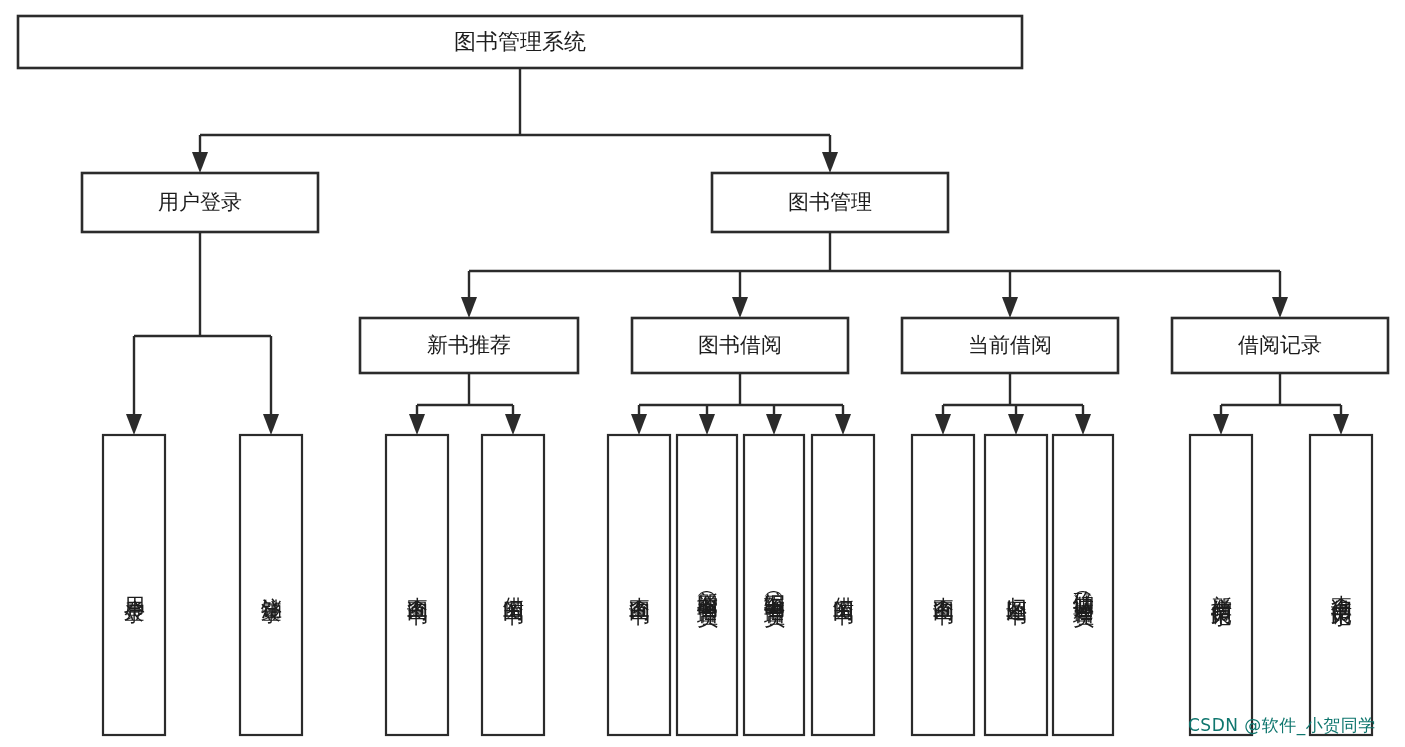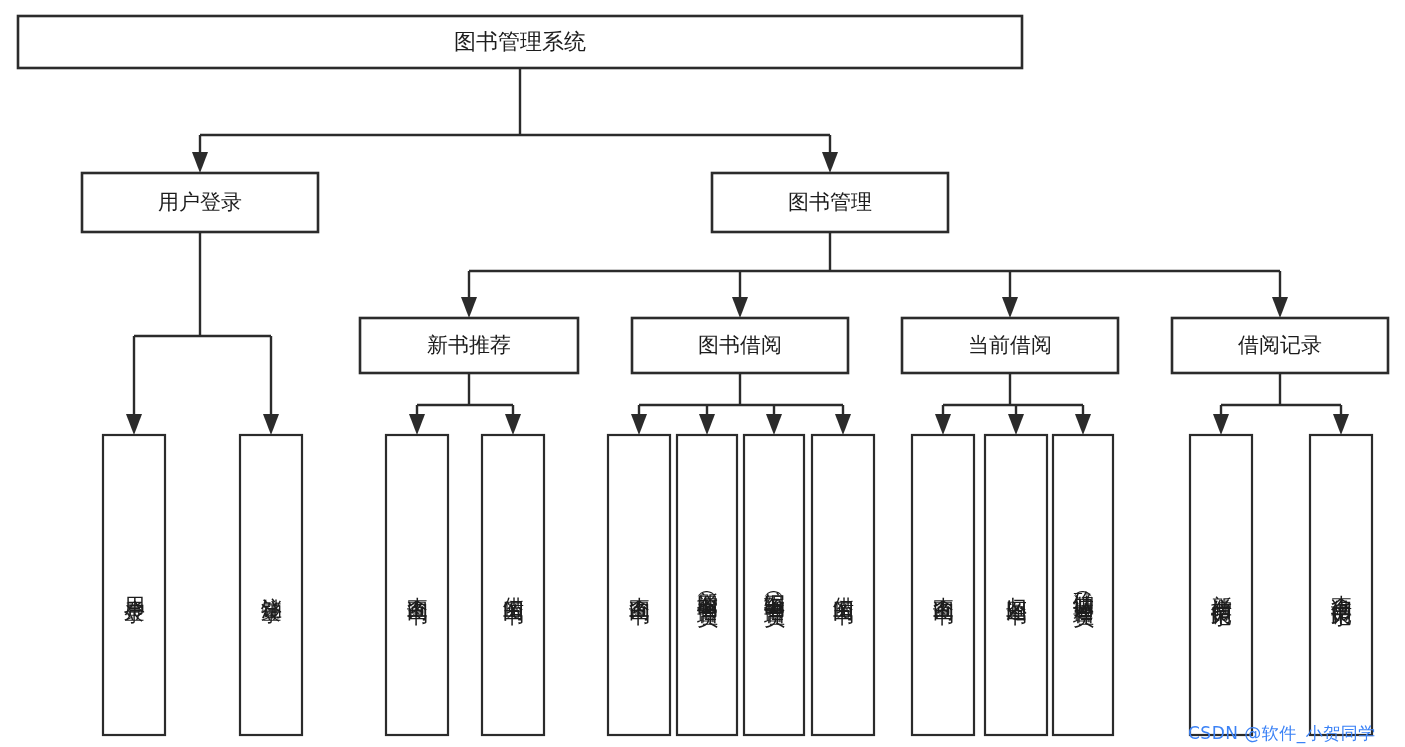--- a/index.html
+++ b/index.html
@@ -71,24 +71,23 @@
     justify-content: center;
     white-space: nowrap;
     pointer-events: none;
   }
   .watermark {
     position: absolute;
     left: 1188px;
     top: 714px;
     font-family: "DejaVu Sans", "Liberation Sans", sans-serif;
     font-size: 17px;
-    color: #3b82f6;
+    color: #0f766e;
     white-space: nowrap;
     letter-spacing: 0.5px;
-    margin-top: 8px;
   }
 </style>
 </head>
 <body>
 
 <div id="diagram-root">
 
   <svg id="flow" viewBox="0 0 1405 747" xmlns="http://www.w3.org/2000/svg">
 
     <g>

